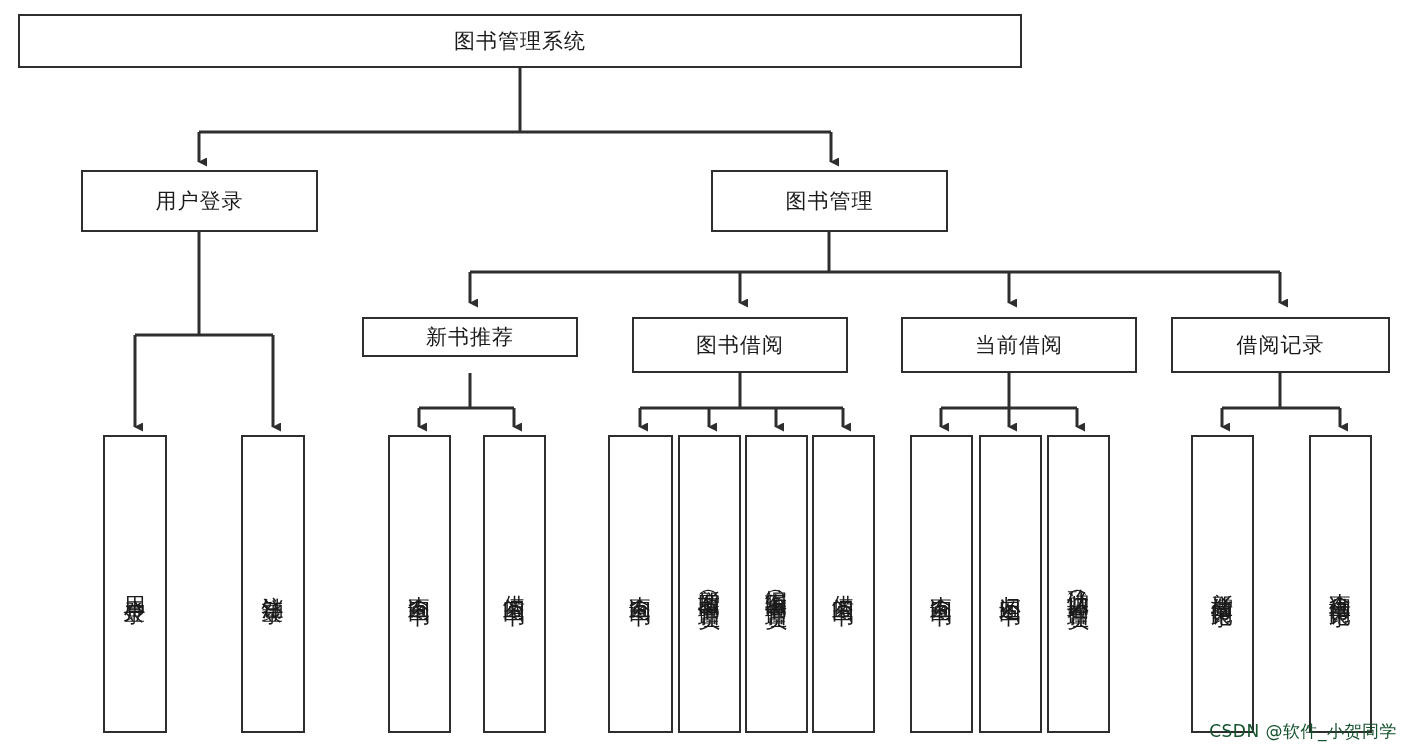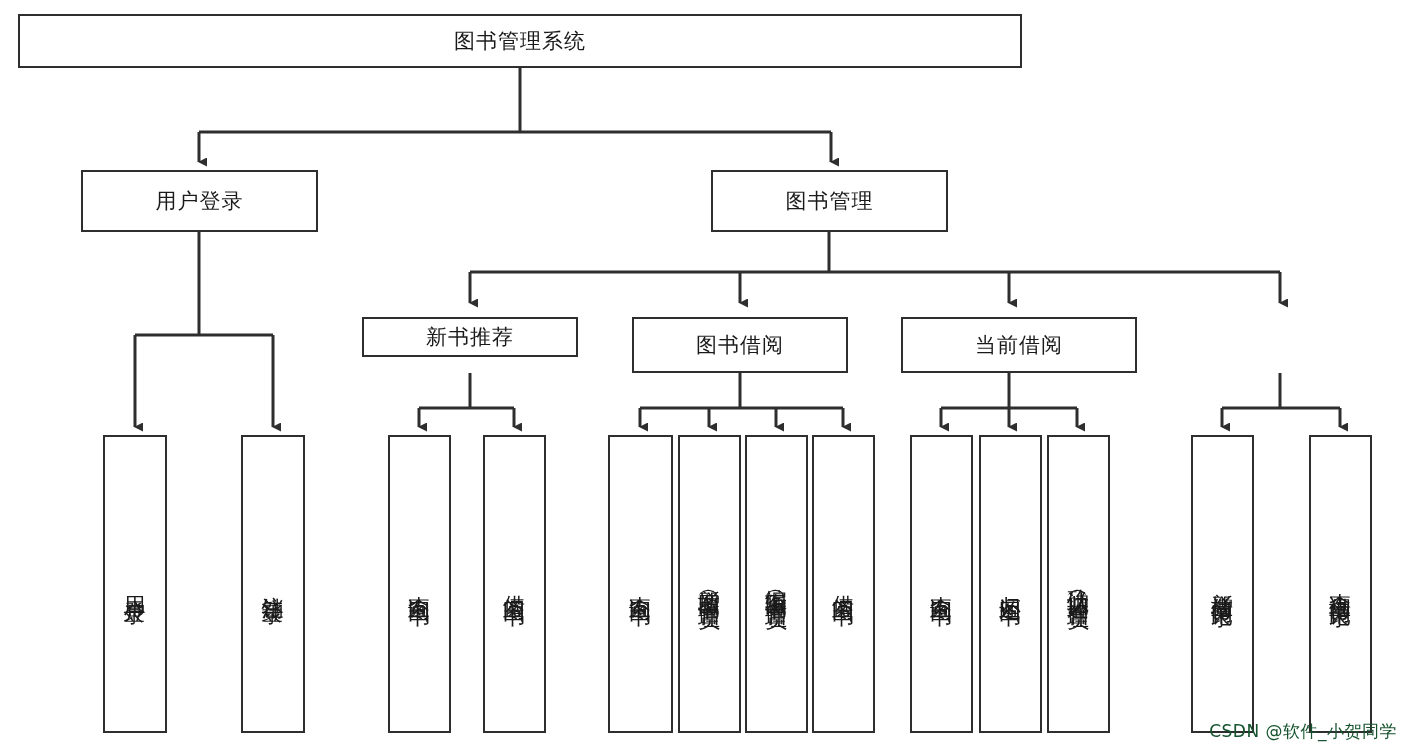--- a/index.html
+++ b/index.html
@@ -147,20 +147,23 @@
   </div>
 
   <div class="node horiz" style="left:632px; top:317px; width:216px; height:56px;">
     <span class="lbl">图书借阅</span>
   </div>
 
   <div class="node horiz" style="left:901px; top:317px; width:236px; height:56px;">
     <span class="lbl">当前借阅</span>
   </div>
 
+  <div class="node horiz" style="left:1171px; top:317px; width:219px; height:56px;">
+    <span class="lbl">借阅记录</span>
+  </div>
 
   <div class="node vert" style="left:103px; top:435px; width:64px; height:298px;">
     <span class="lbl">用户登录</span>
   </div>
 
   <div class="node vert" style="left:241px; top:435px; width:64px; height:298px;">
     <span class="lbl">注销登录</span>
   </div>
 
   <div class="node vert" style="left:388px; top:435px; width:63px; height:298px;">

